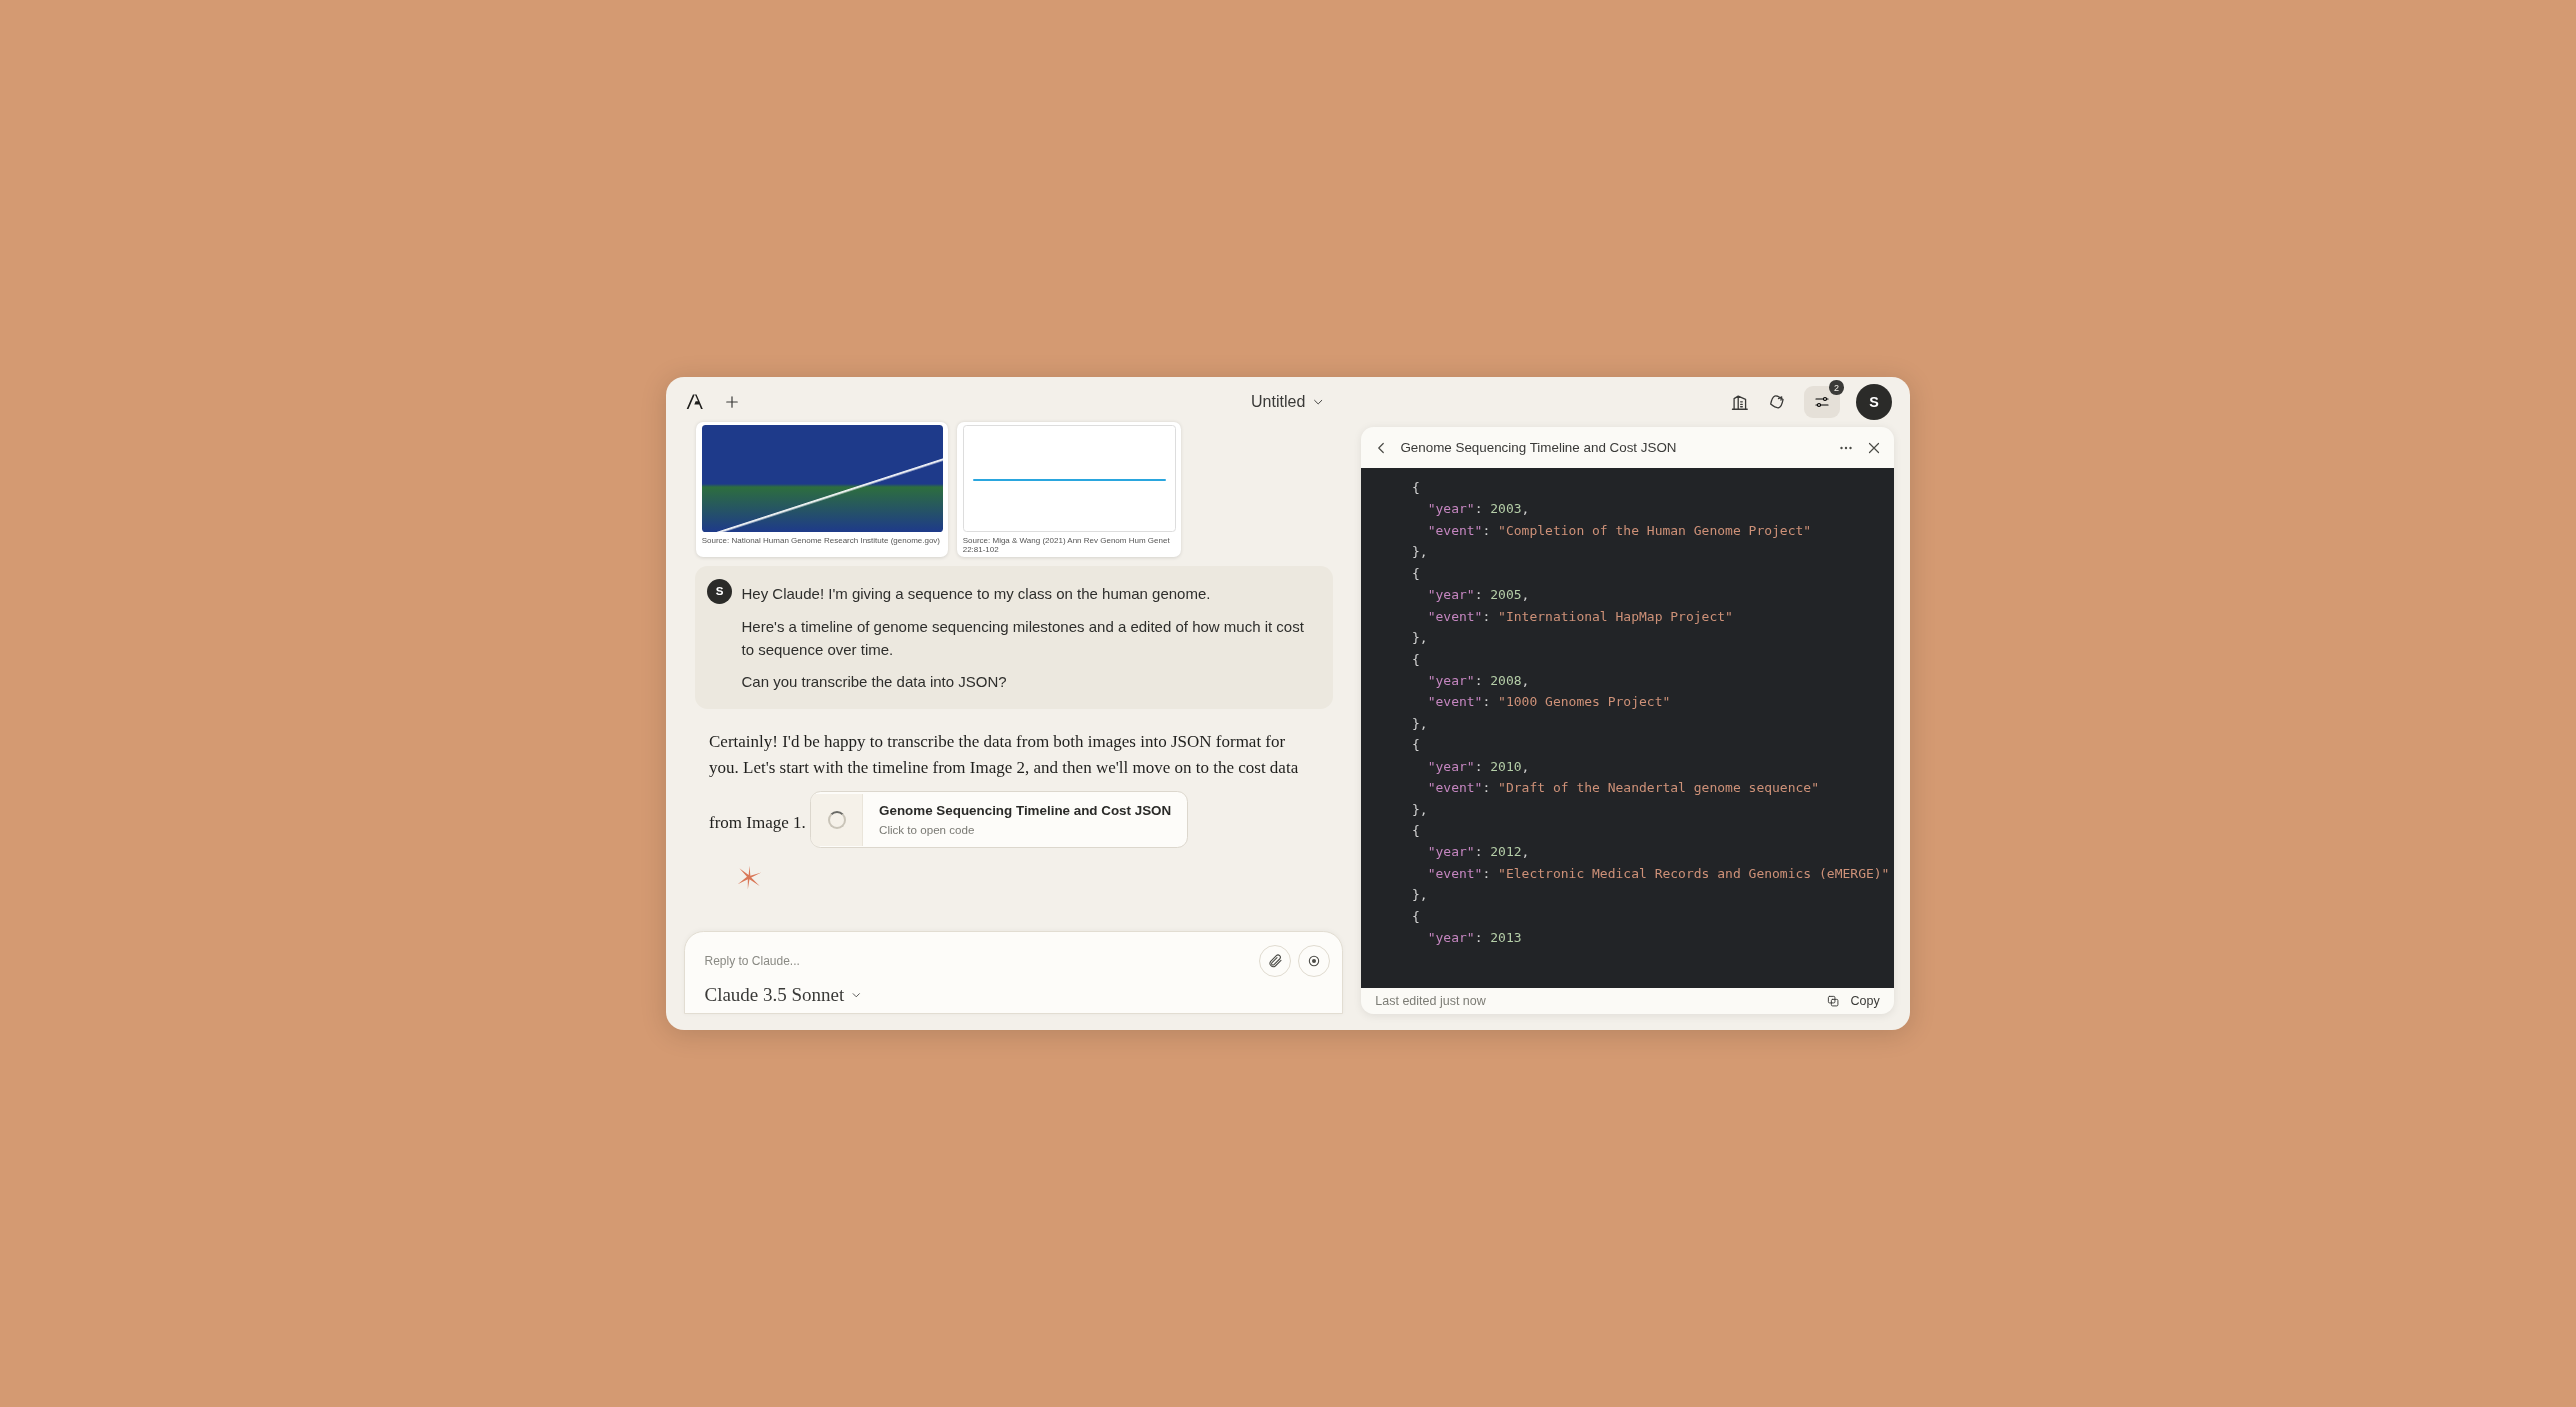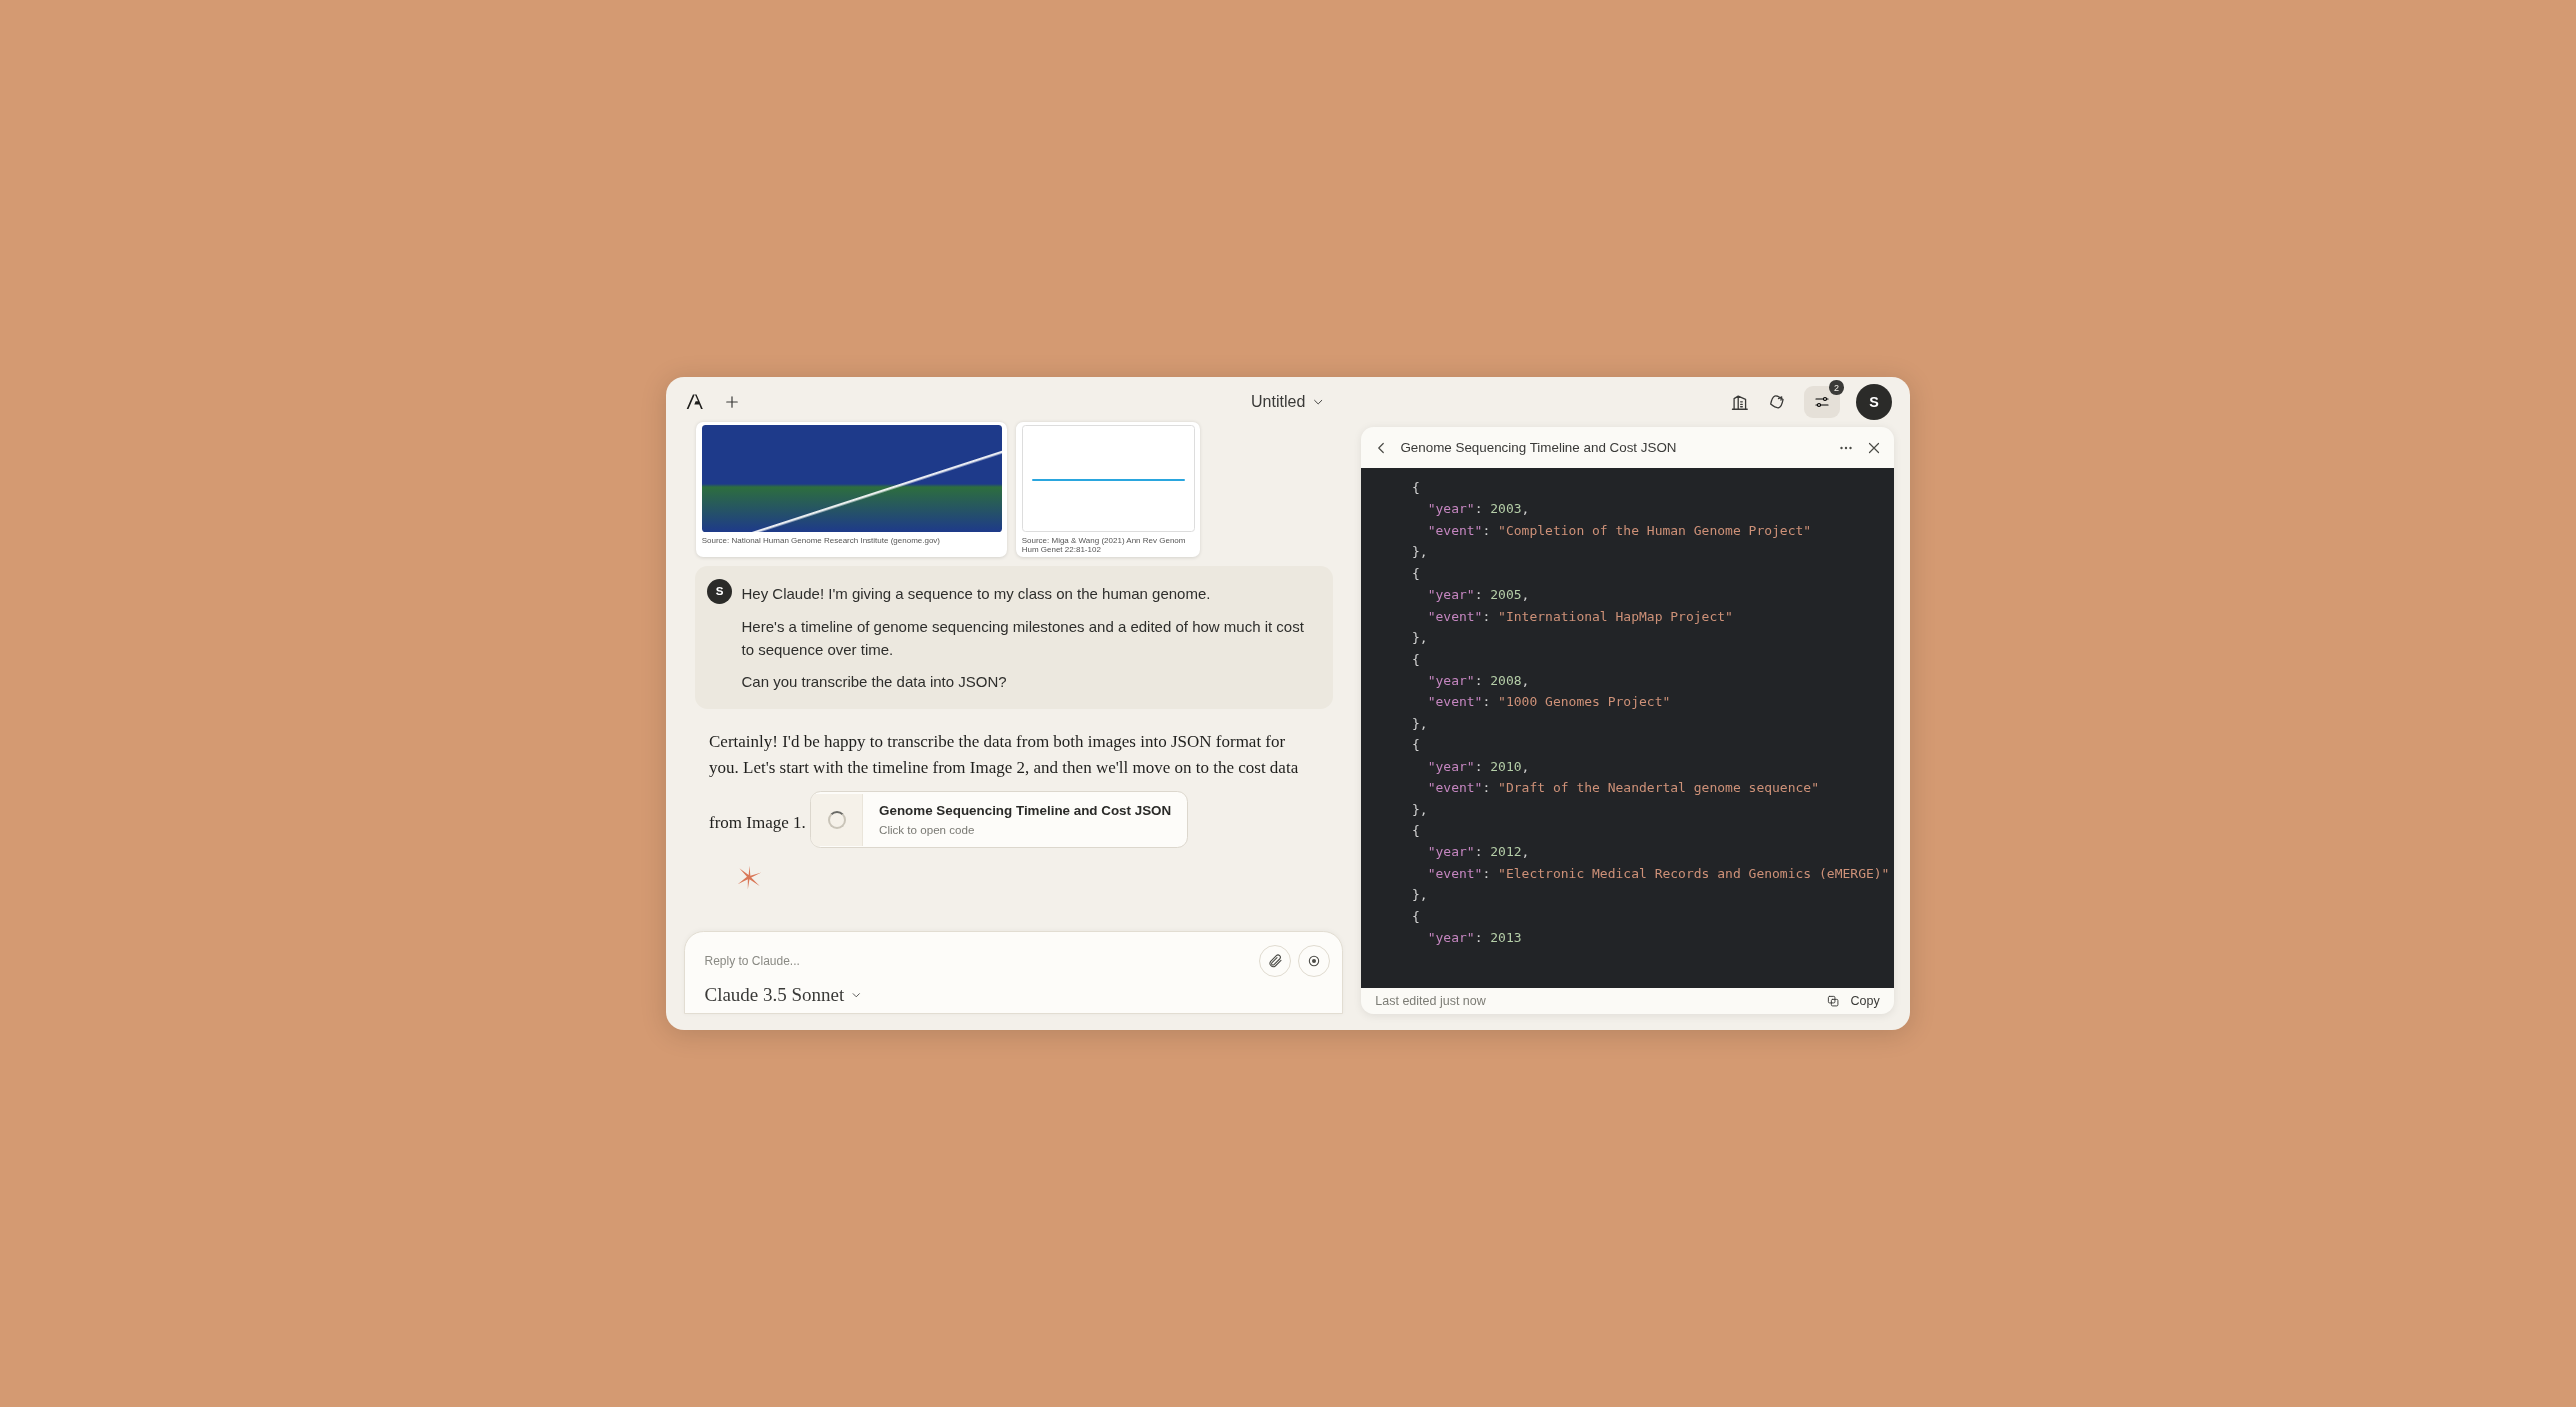--- a/index.html
+++ b/index.html
@@ -70,22 +70,22 @@
   }
   .attachments {
     display:flex; gap:9px; padding:0 0 9px 14.3px;
     margin-top: -5.4px;
   }
   .attach-card {
     background:#fff; border-radius:7.2px; box-shadow:0 0.9px 3.6px rgba(0,0,0,.12);
     padding:3.6px 5.4px 3.6px 5.4px; font-size:8px; color:#555;
     display:flex; flex-direction:column; gap:3.6px;
   }
-  .attach-card.a1 { width: 311px; }
-  .attach-card.a2 { width: 184px; }
+  .attach-card.a1 { width: 252px; }
+  .attach-card.a2 { width: 224px; }
   .thumb { width:100%; border-radius:3.6px; }
   .thumb1 { height:107px; background: linear-gradient(180deg,#1e3a8a 0%, #1e3a8a 55%, #2d6e3e 58%, #1e3a8a 100%); position:relative; overflow:hidden;}
   .thumb1::after{content:""; position:absolute; inset:0; background:
     linear-gradient(-18deg, transparent 38%, rgba(255,255,255,.9) 39%, rgba(255,255,255,.9) 39.5%, transparent 40%);}
   .thumb2 { height:107px; background:#fff; border:0.9px solid #ddd; position:relative;}
   .thumb2::before{content:""; position:absolute; left:9px; right:9px; top:50%; height:1.8px;
     background:linear-gradient(90deg,#2aa6de,#2aa6de 50%,#2aa6de 100%); border-radius:1.8px;}
   .user-msg {
     margin: 0 12.5px 12.5px 12.5px;
     background:#ece8df;

